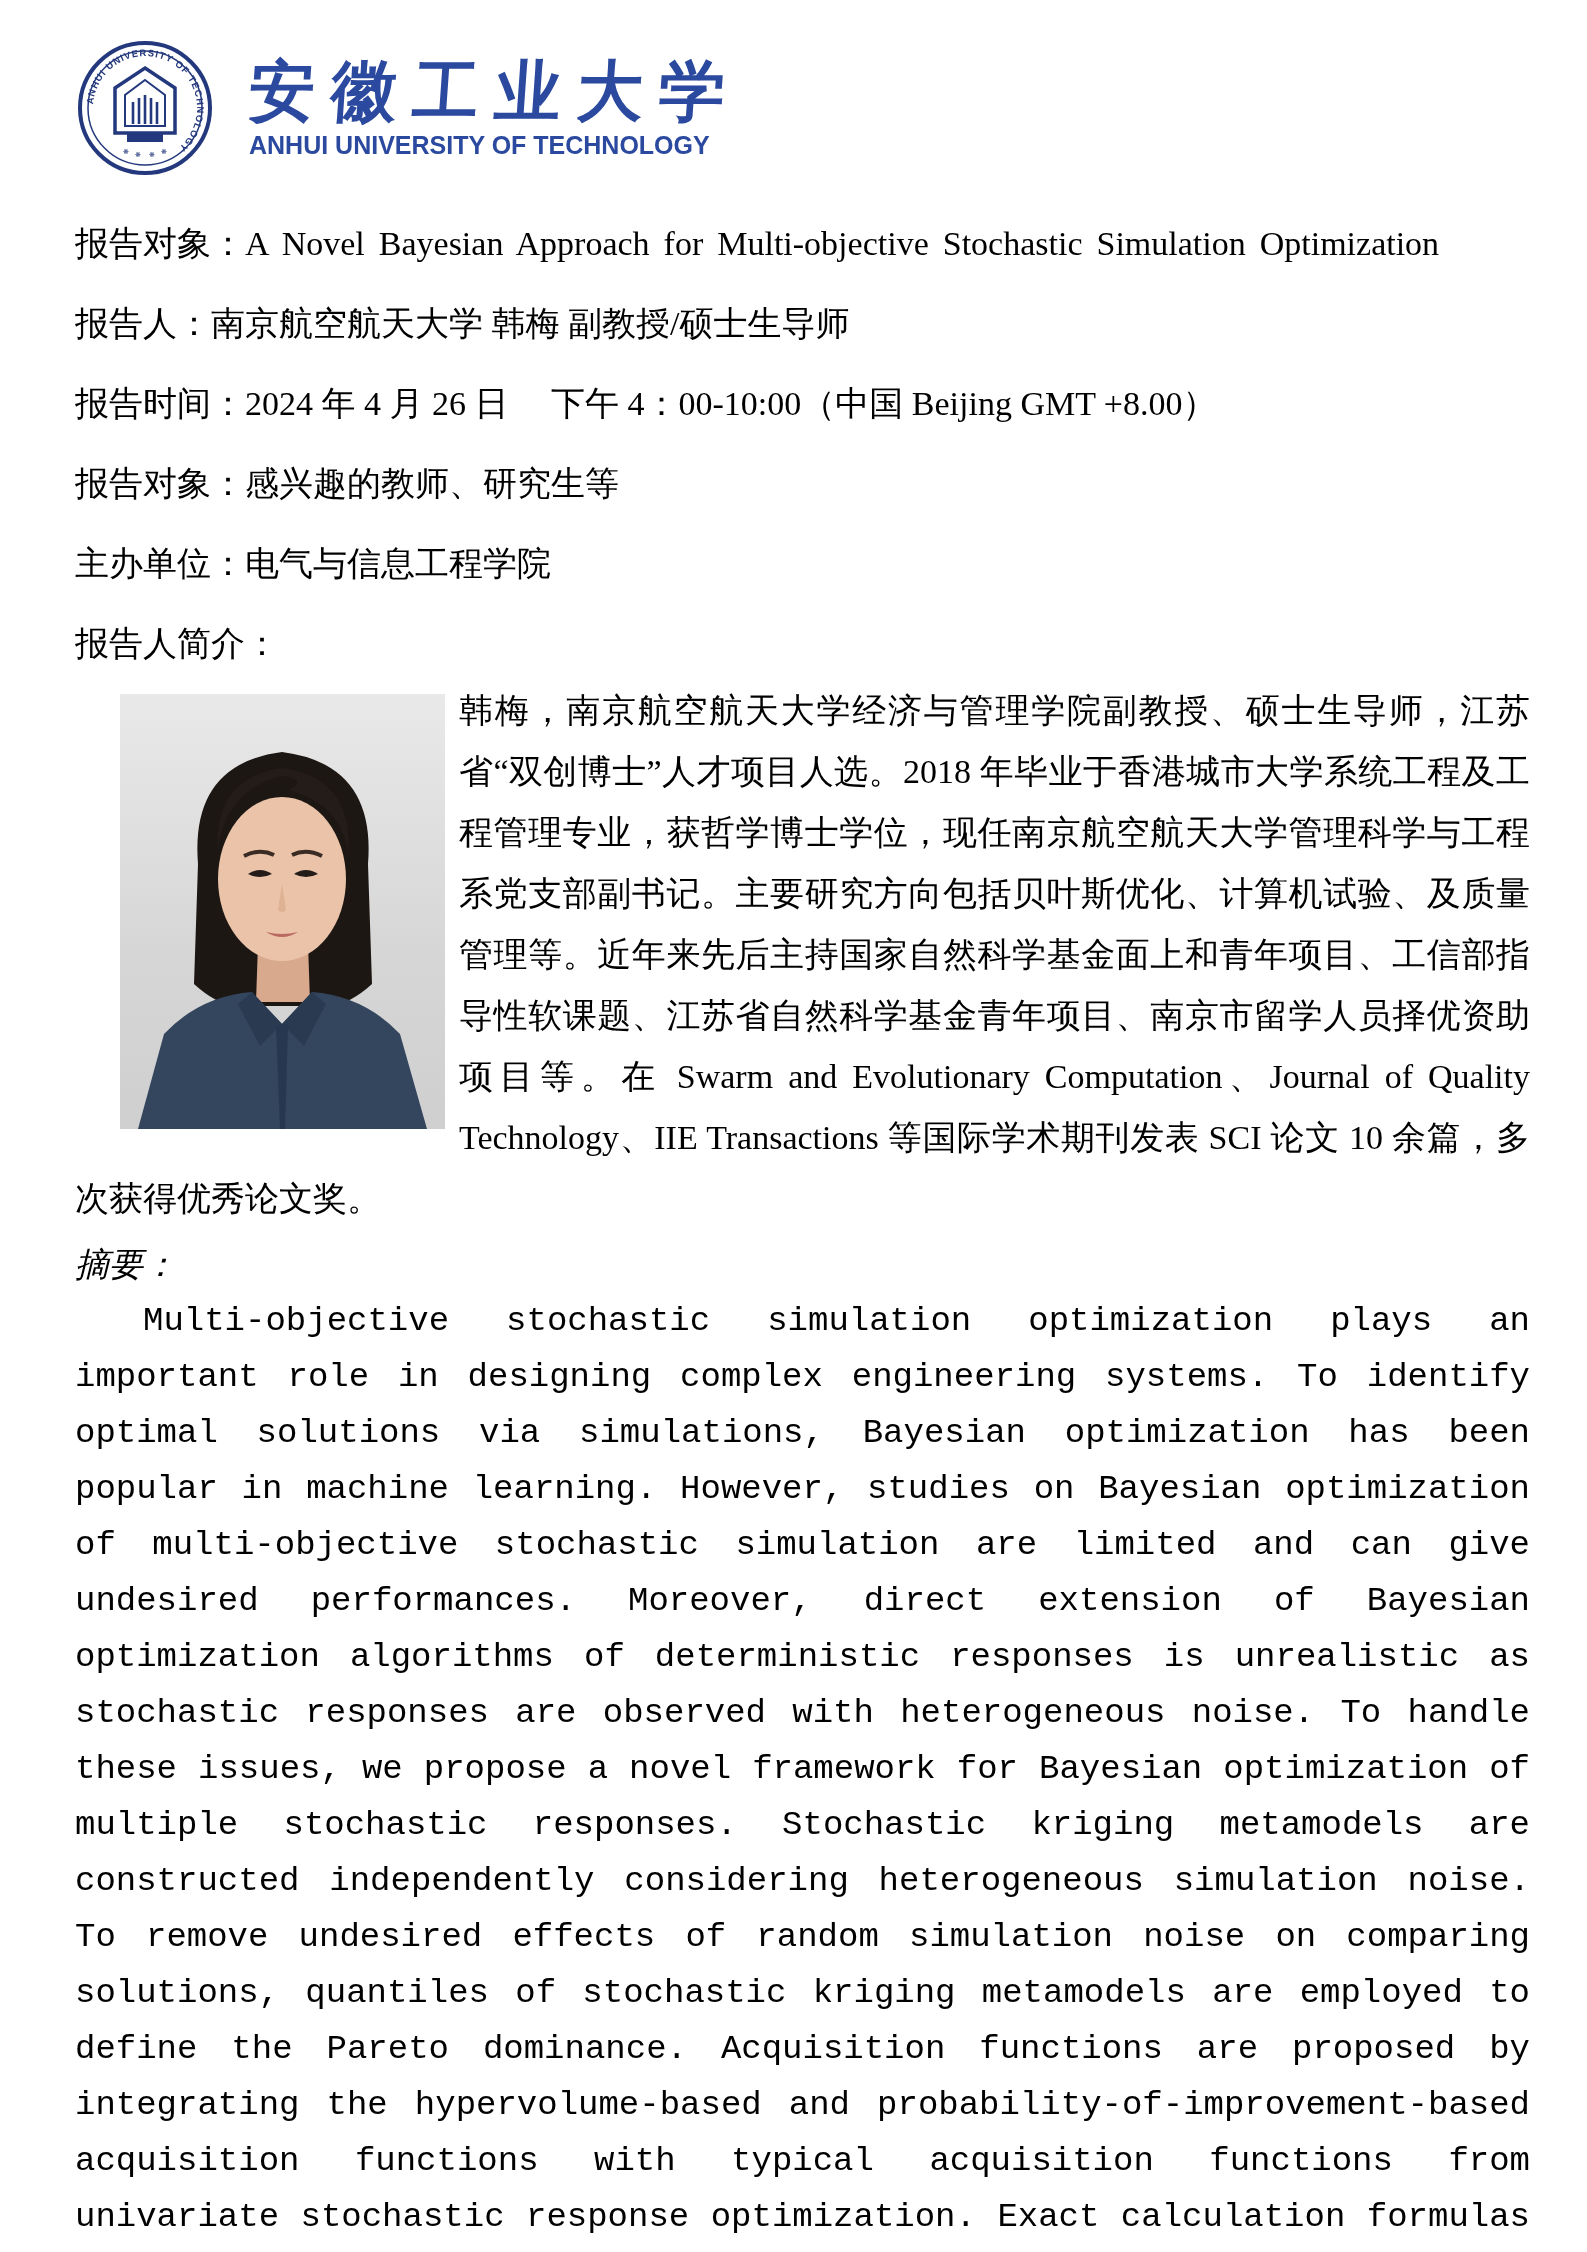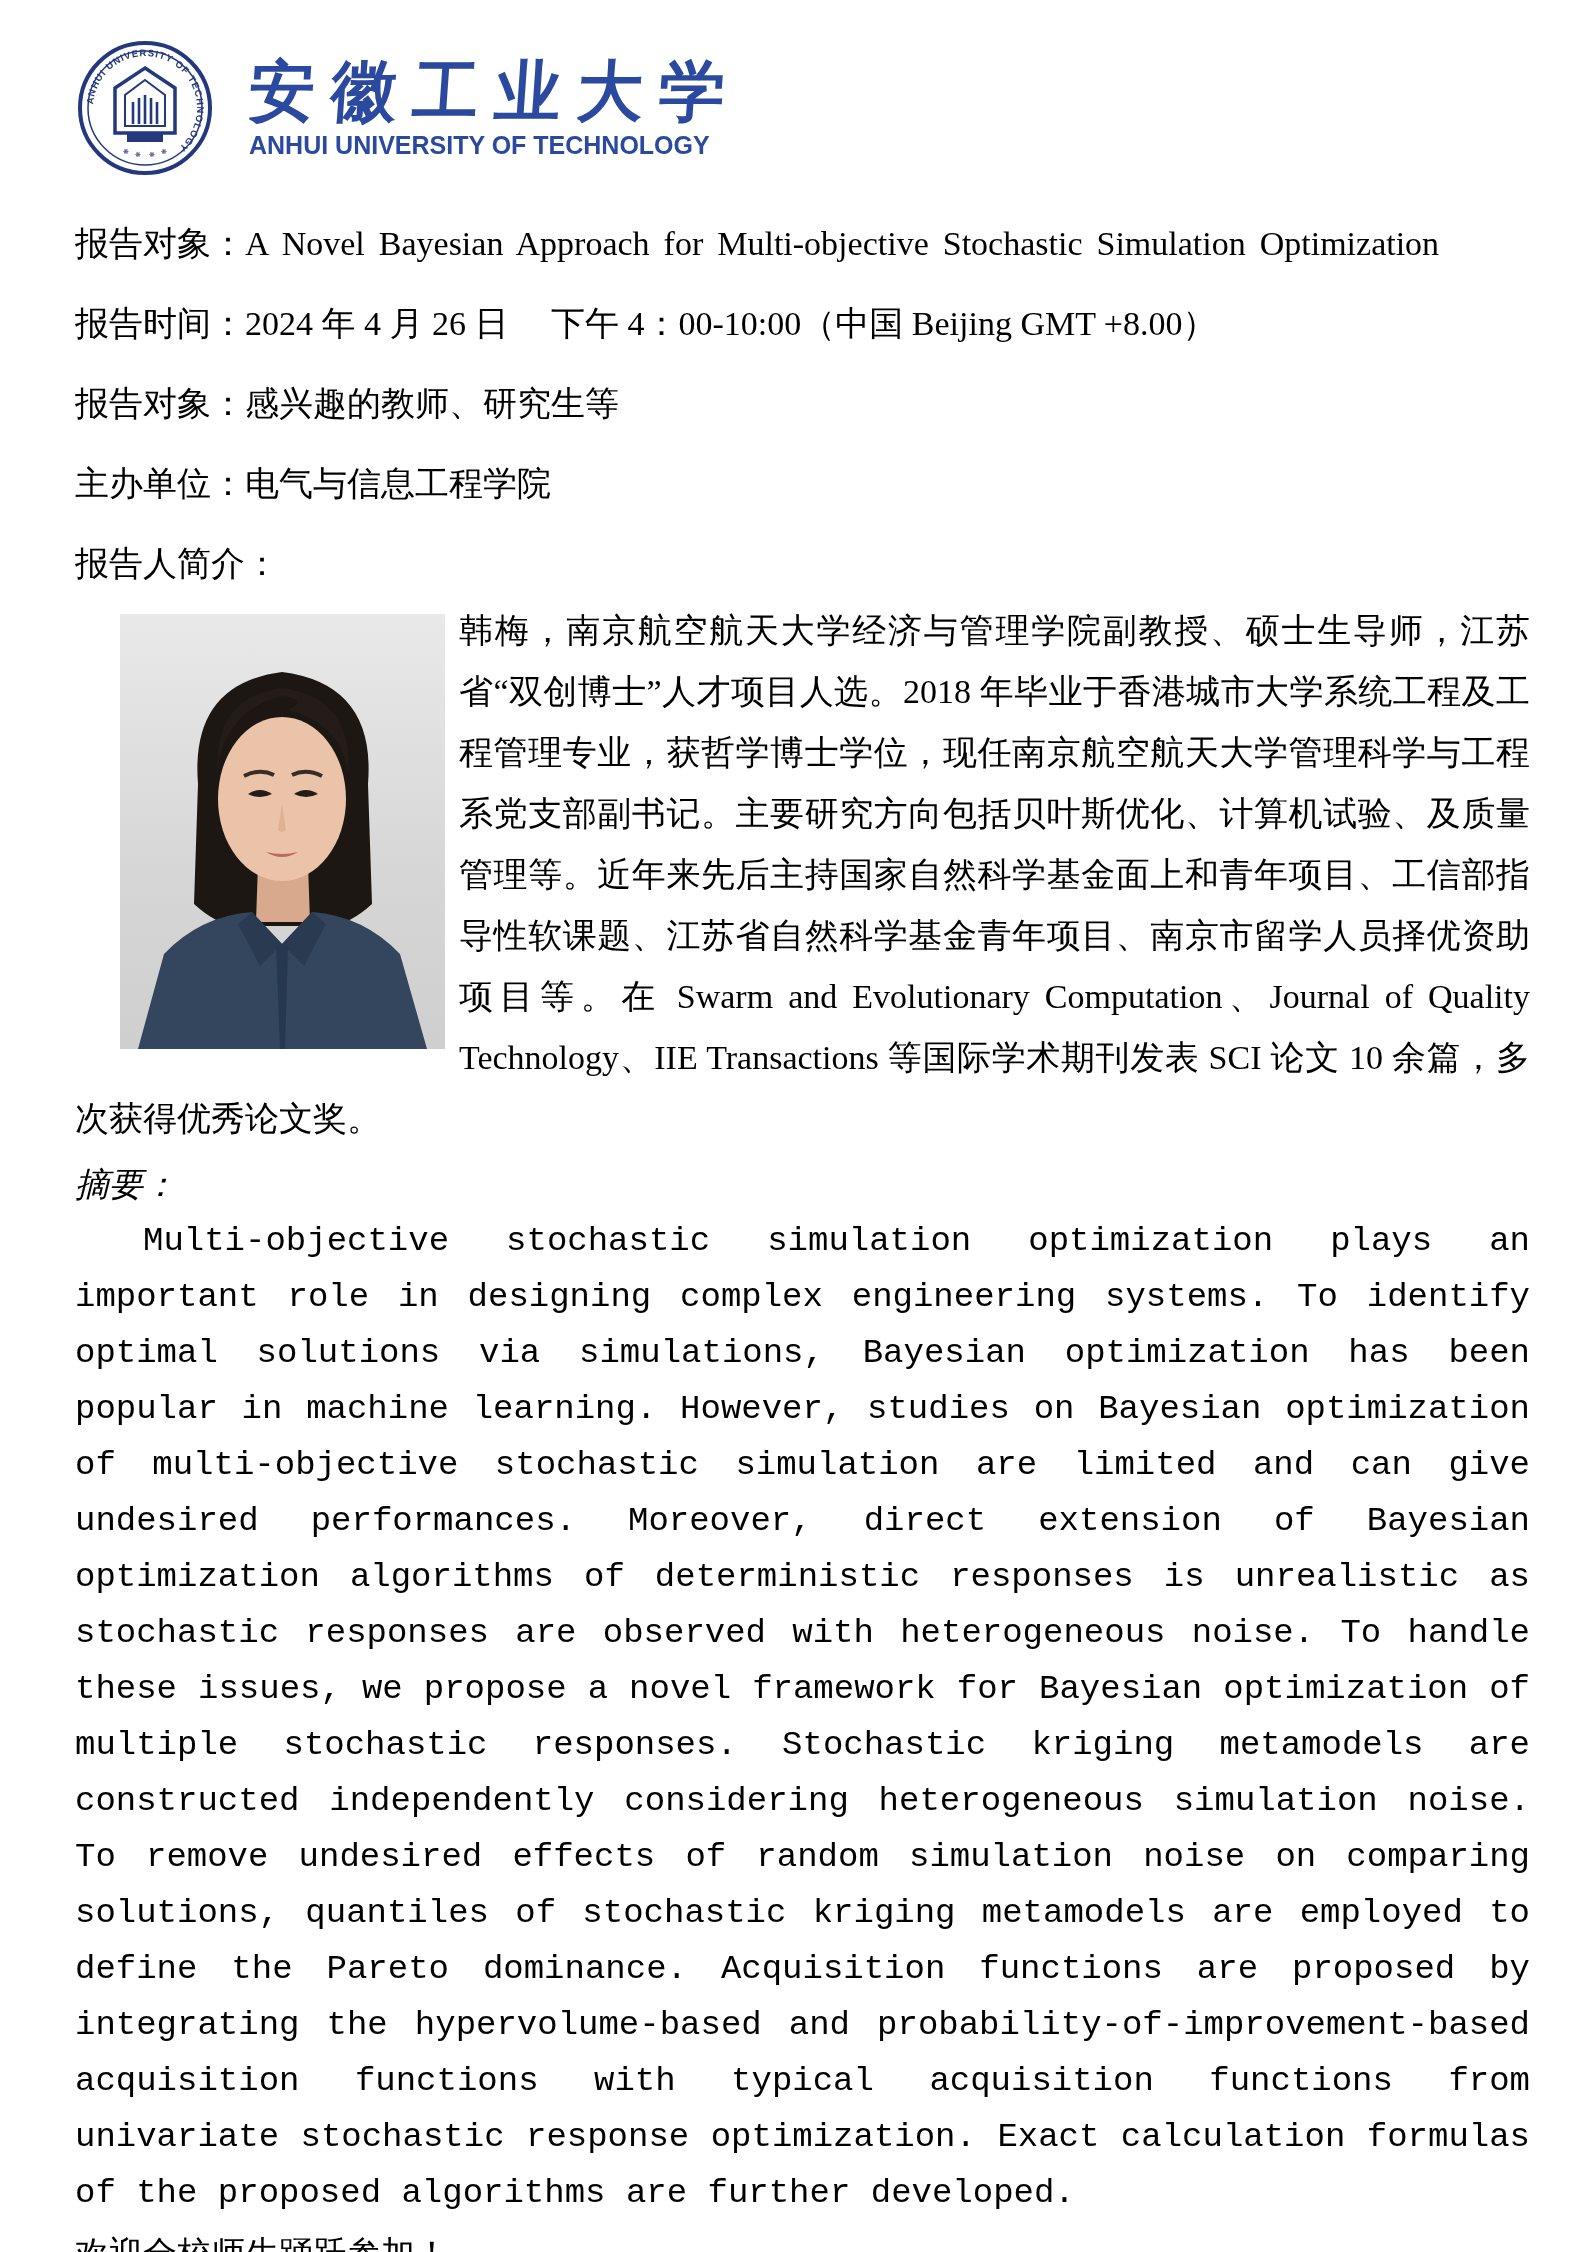--- a/index.html
+++ b/index.html
@@ -94,20 +94,21 @@
       </g>
     </svg>
     <div class="logo-text">
       <div class="uni-zh">安徽工业大学</div>
       <div class="uni-en">ANHUI UNIVERSITY OF TECHNOLOGY</div>
     </div>
   </div>
 
   <p class="info-line"><span class="info-label">报告对象：</span><span class="title-value">A Novel Bayesian Approach for Multi-objective Stochastic Simulation Optimization</span></p>
 
+  <p class="info-line"><span class="info-label">报告人：</span><span>南京航空航天大学 韩梅 副教授/硕士生导师</span></p>
 
   <p class="info-line"><span class="info-label">报告时间：</span><span>2024 年 4 月 26 日　 下午 4：00-10:00（中国 Beijing GMT +8.00）</span></p>
 
 
   <p class="info-line"><span class="info-label">报告对象：</span><span>感兴趣的教师、研究生等</span></p>
 
   <p class="info-line"><span class="info-label">主办单位：</span><span>电气与信息工程学院</span></p>
 
   <p class="bio-heading">报告人简介：</p>
 

